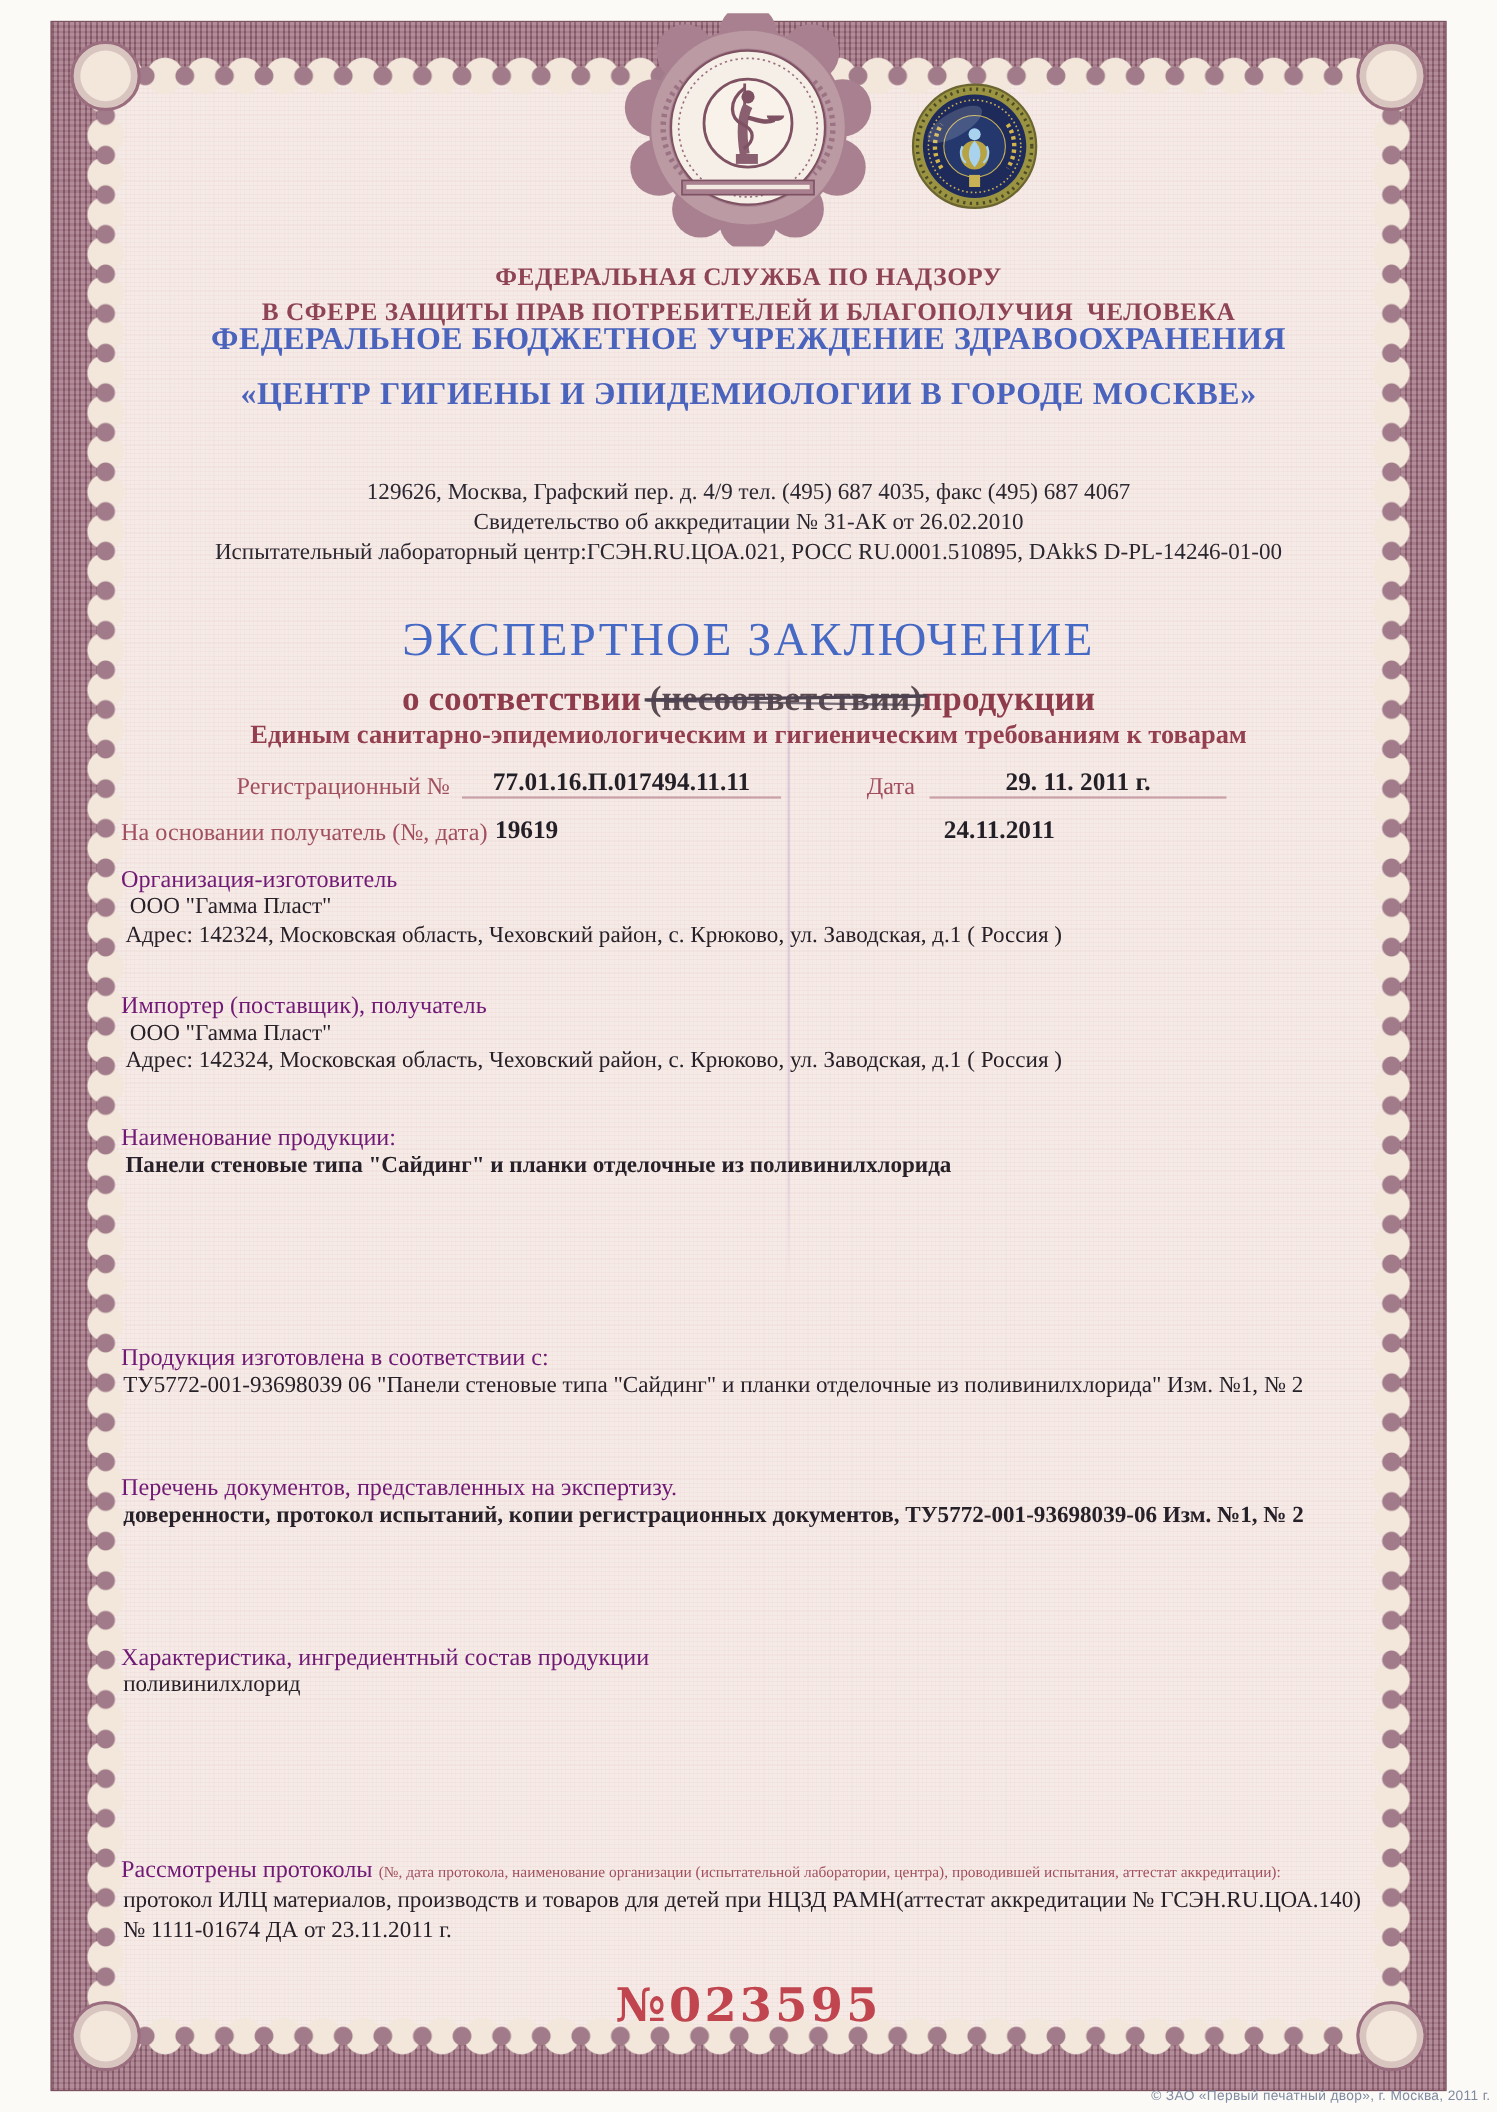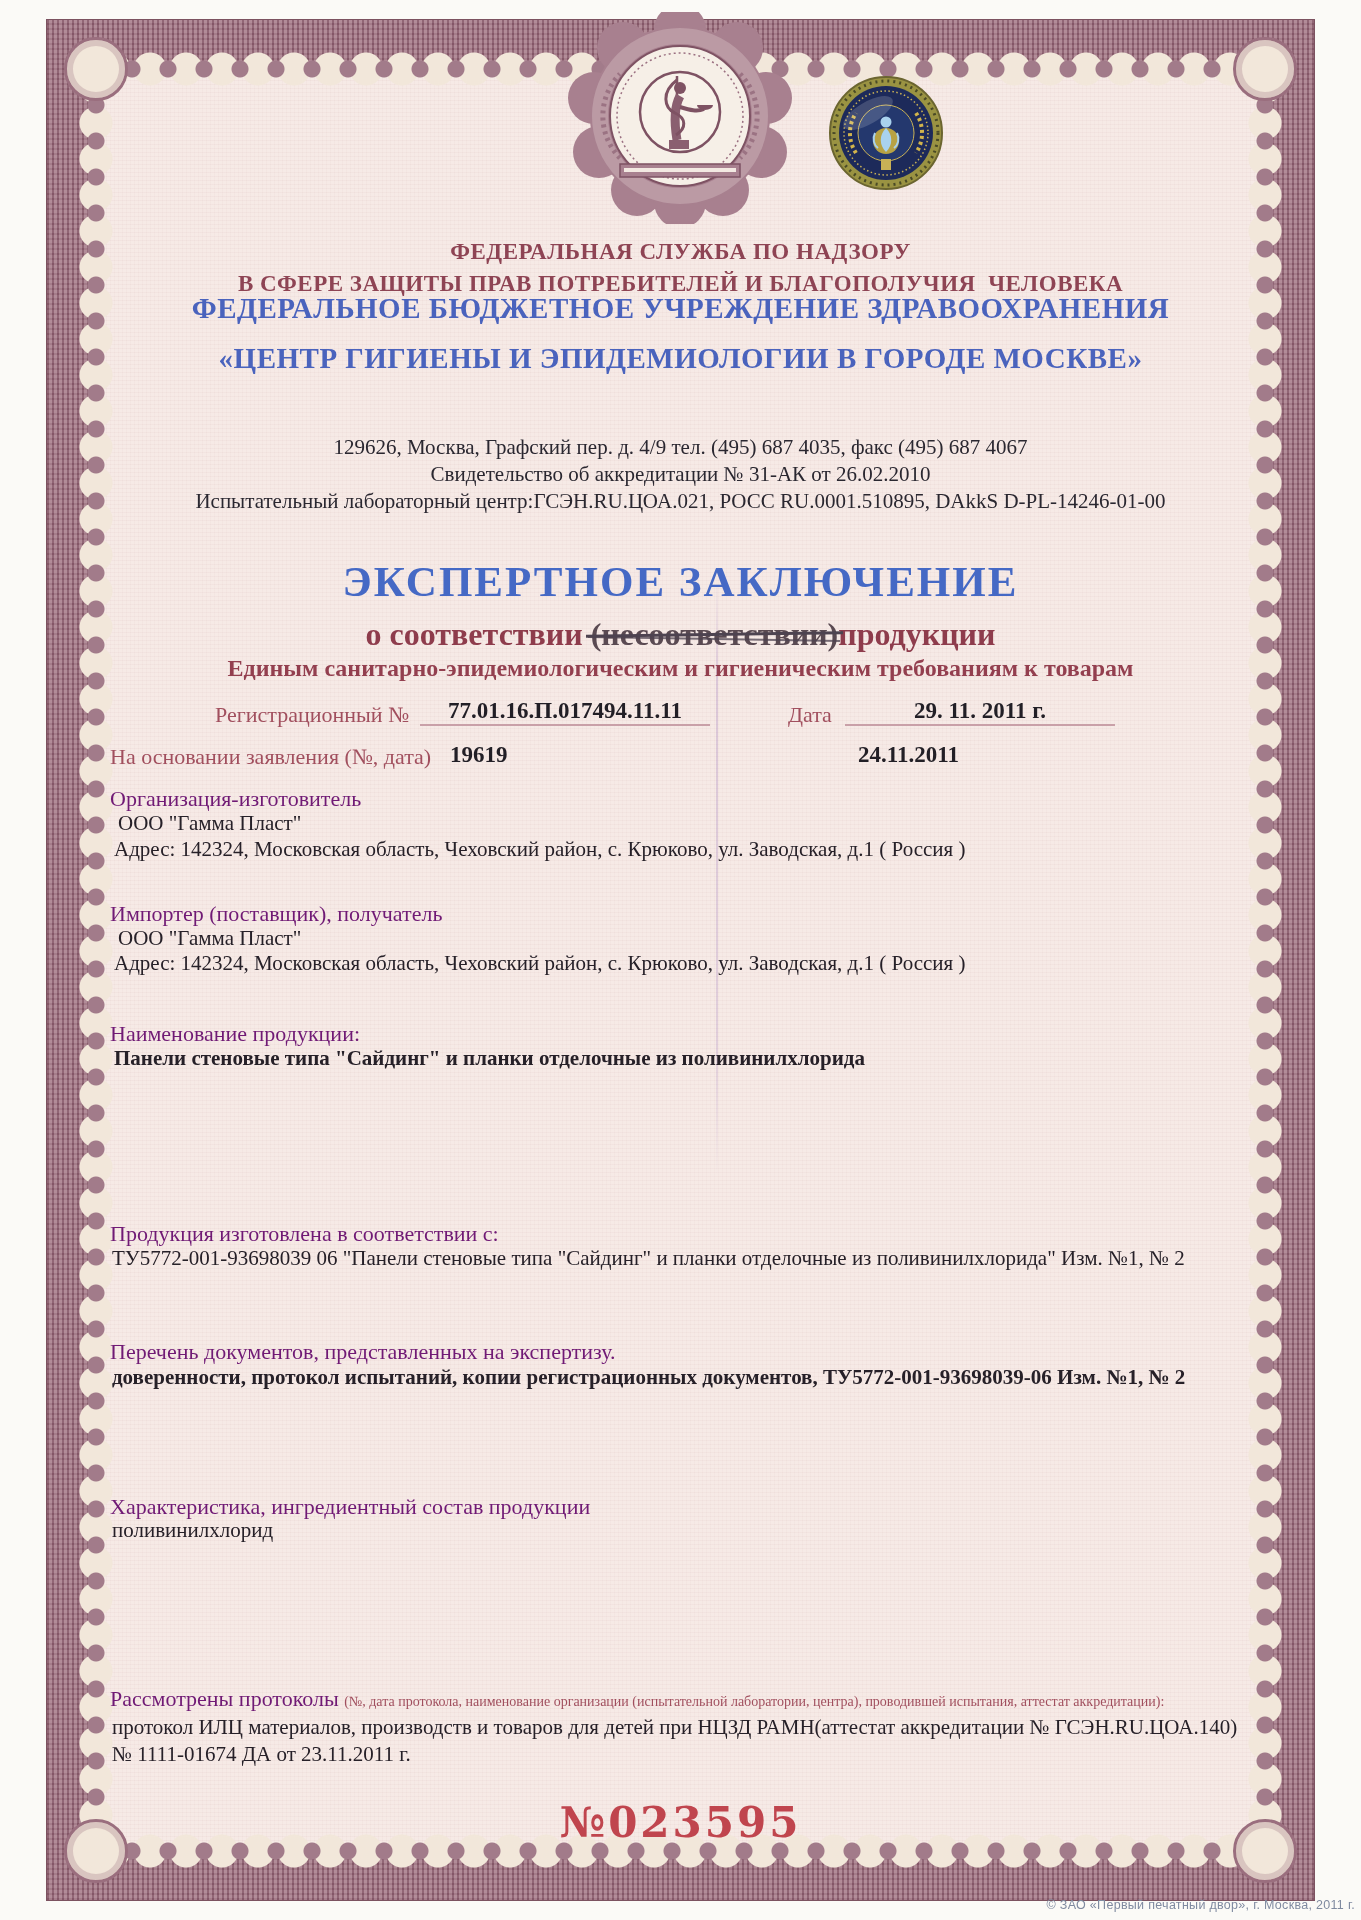--- a/index.html
+++ b/index.html
@@ -70,21 +70,21 @@
   .crease {
     position:absolute; left:716px; top:575px; width:2px; height:600px; z-index:2;
     background:linear-gradient(180deg, rgba(150,110,180,0), rgba(150,110,180,.28) 18%, rgba(150,110,180,.22) 80%, rgba(150,110,180,0));
   }
   
   .content { position:absolute; inset:0; z-index:4; }
   .hline { position:absolute; left:100px; width:1161px; text-align:center; white-space:pre-wrap; }
   .svc { color:#8e4454; font-weight:bold; font-size:23px; line-height:27px; letter-spacing:.5px; }
   .org { color:#4a63bd; font-weight:bold; font-size:29px; line-height:33px; letter-spacing:.5px; }
   .addr { color:#2a2730; font-size:21px; line-height:25px; }
-  .doc-title { color:#4569c5; font-weight:bold; font-size:43px; line-height:48px; letter-spacing:2px; }
+  .doc-title { color:#4569c5; font-weight:normal; font-size:43px; line-height:48px; letter-spacing:2px; }
   .subtitle { color:#8e3c4c; font-weight:bold; font-size:32px; line-height:29px; white-space:pre; }
   .struck { position:relative; color:#5a4a52; }
   .struck::before {
     content:""; position:absolute; left:-2%; right:-2%; top:46%; height:3px;
     background:#4d4350; transform:rotate(-.8deg);
   }
   .struck::after {
     content:""; position:absolute; left:-1%; right:-1%; top:60%; height:2px;
     background:#4d4350; opacity:.75; transform:rotate(.9deg);
   }
@@ -187,21 +187,21 @@
 
     <div class="hline doc-title abs" style="top:558px;">ЭКСПЕРТНОЕ ЗАКЛЮЧЕНИЕ</div>
     <div class="hline subtitle abs" style="top:620px;"><span>о соответствии </span><span class="struck">(несоответствии)</span><span>продукции</span></div>
     <div class="hline sub2 abs" style="top:654px;">Единым санитарно-эпидемиологическим и гигиеническим требованиям к товарам</div>
 
     <div class="abs lbl" style="left:215px; top:702px;">Регистрационный №</div>
     <div class="abs val u-line" style="left:420px; top:698px; width:290px;">77.01.16.П.017494.11.11</div>
     <div class="abs lbl" style="left:788px; top:702px;text-align:right;">Дата</div>
     <div class="abs val u-line" style="left:845px; top:698px; width:270px;">29. 11. 2011 г.</div>
 
-    <div class="abs lbl" style="left:110px; top:744px;">На основании заявления (№, дата)</div>
+    <div class="abs lbl" style="left:110px; top:744px;">На основании получатель (№, дата)</div>
     <div class="abs val" style="left:450px; top:742px;">19619</div>
     <div class="abs val" style="left:858px; top:742px;">24.11.2011</div>
 
     <div class="abs s-label" style="left:110px; top:786px;">Организация-изготовитель</div>
     <div class="abs s-line" style="left:118px; top:810px;">ООО "Гамма Пласт"</div>
     <div class="abs s-line" style="left:114px; top:836px;">Адрес: 142324, Московская область, Чеховский район, с. Крюково, ул. Заводская, д.1 ( Россия )</div>
 
     <div class="abs s-label" style="left:110px; top:901px;">Импортер (поставщик), получатель</div>
     <div class="abs s-line" style="left:118px; top:925px;">ООО "Гамма Пласт"</div>
     <div class="abs s-line" style="left:114px; top:950px;">Адрес: 142324, Московская область, Чеховский район, с. Крюково, ул. Заводская, д.1 ( Россия )</div>

